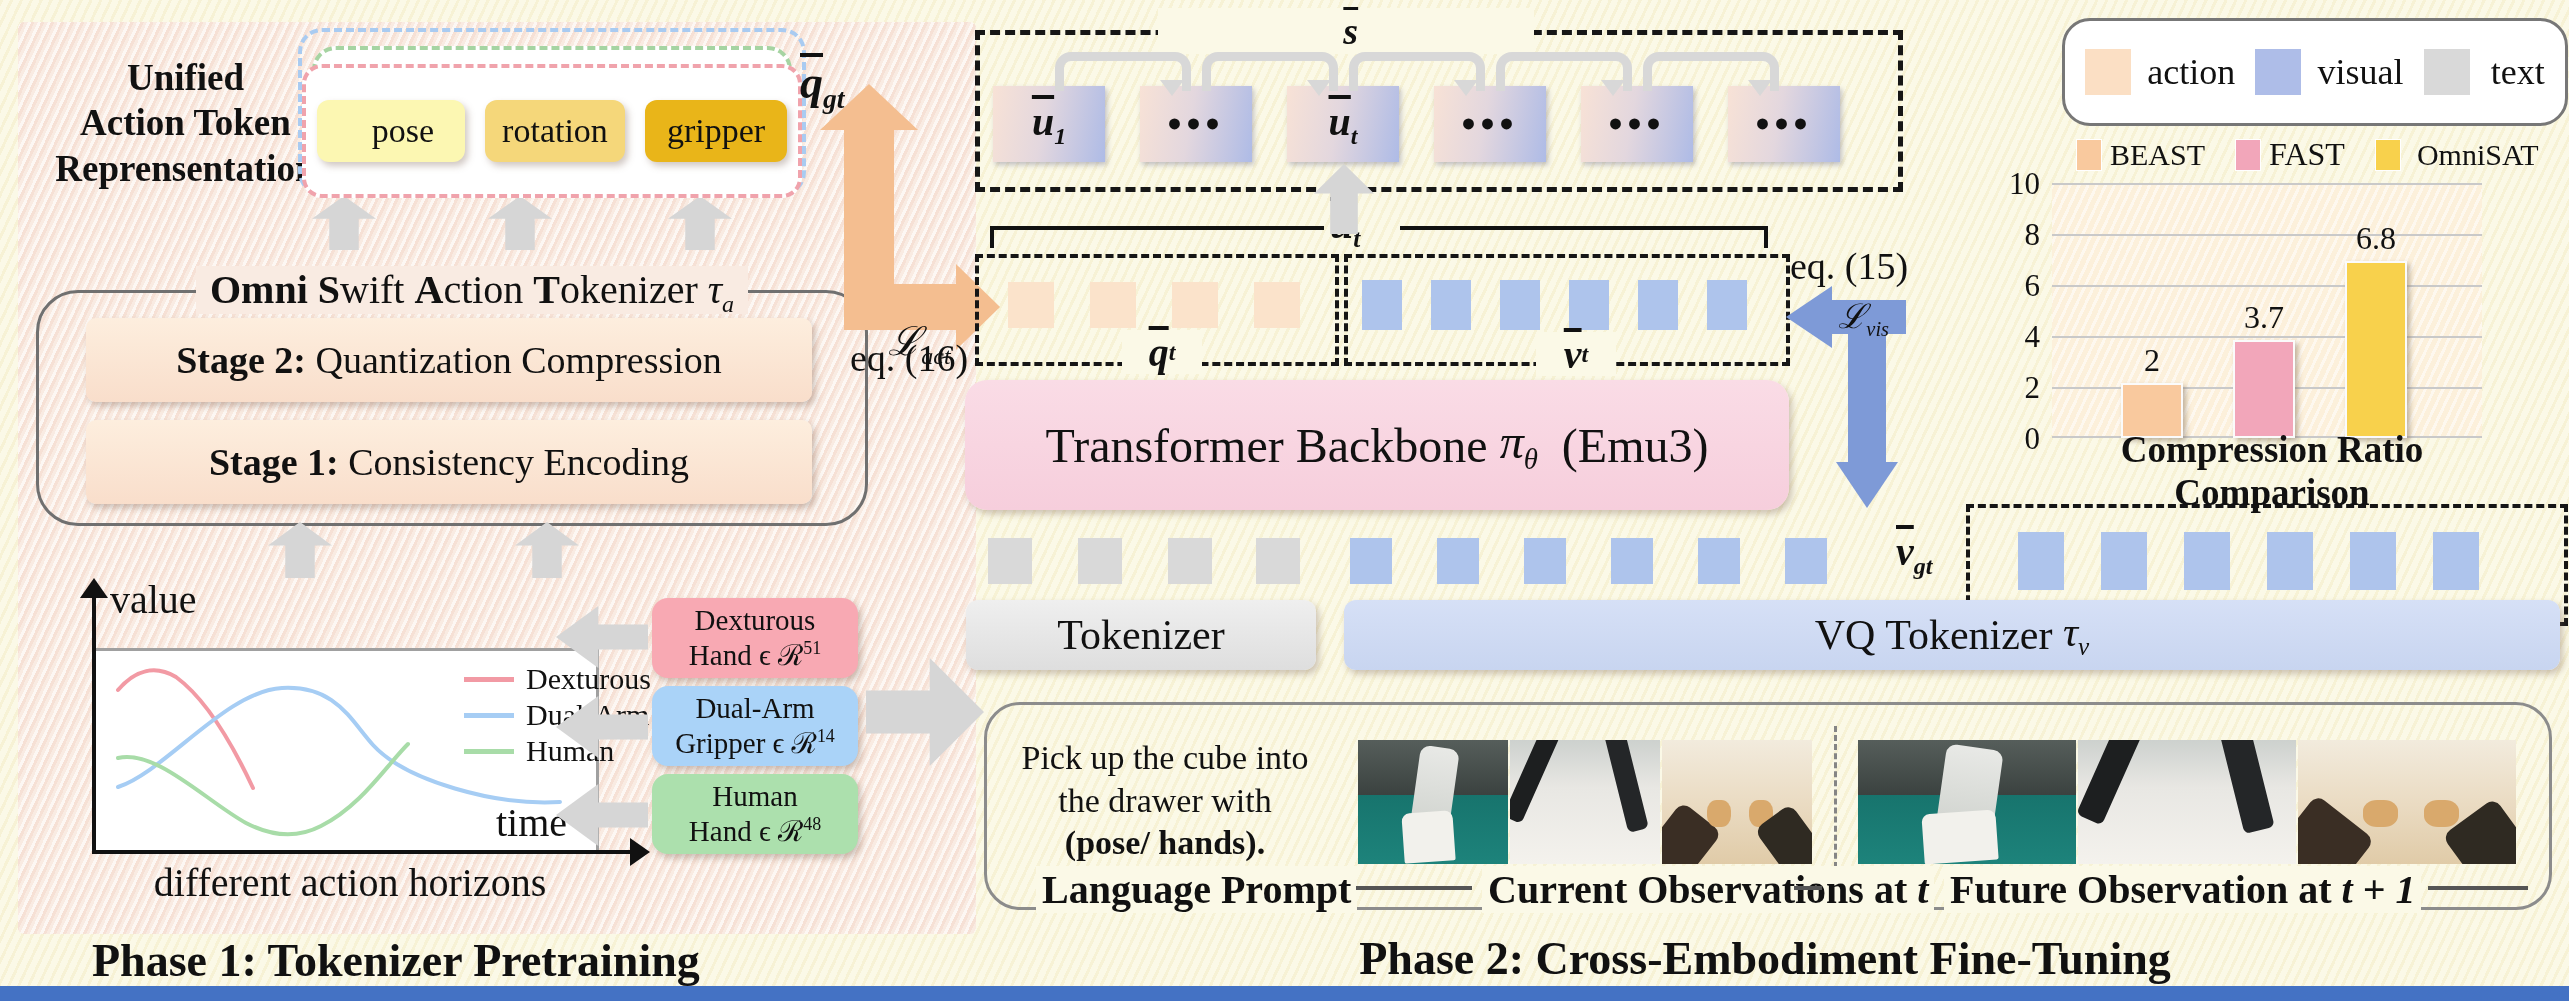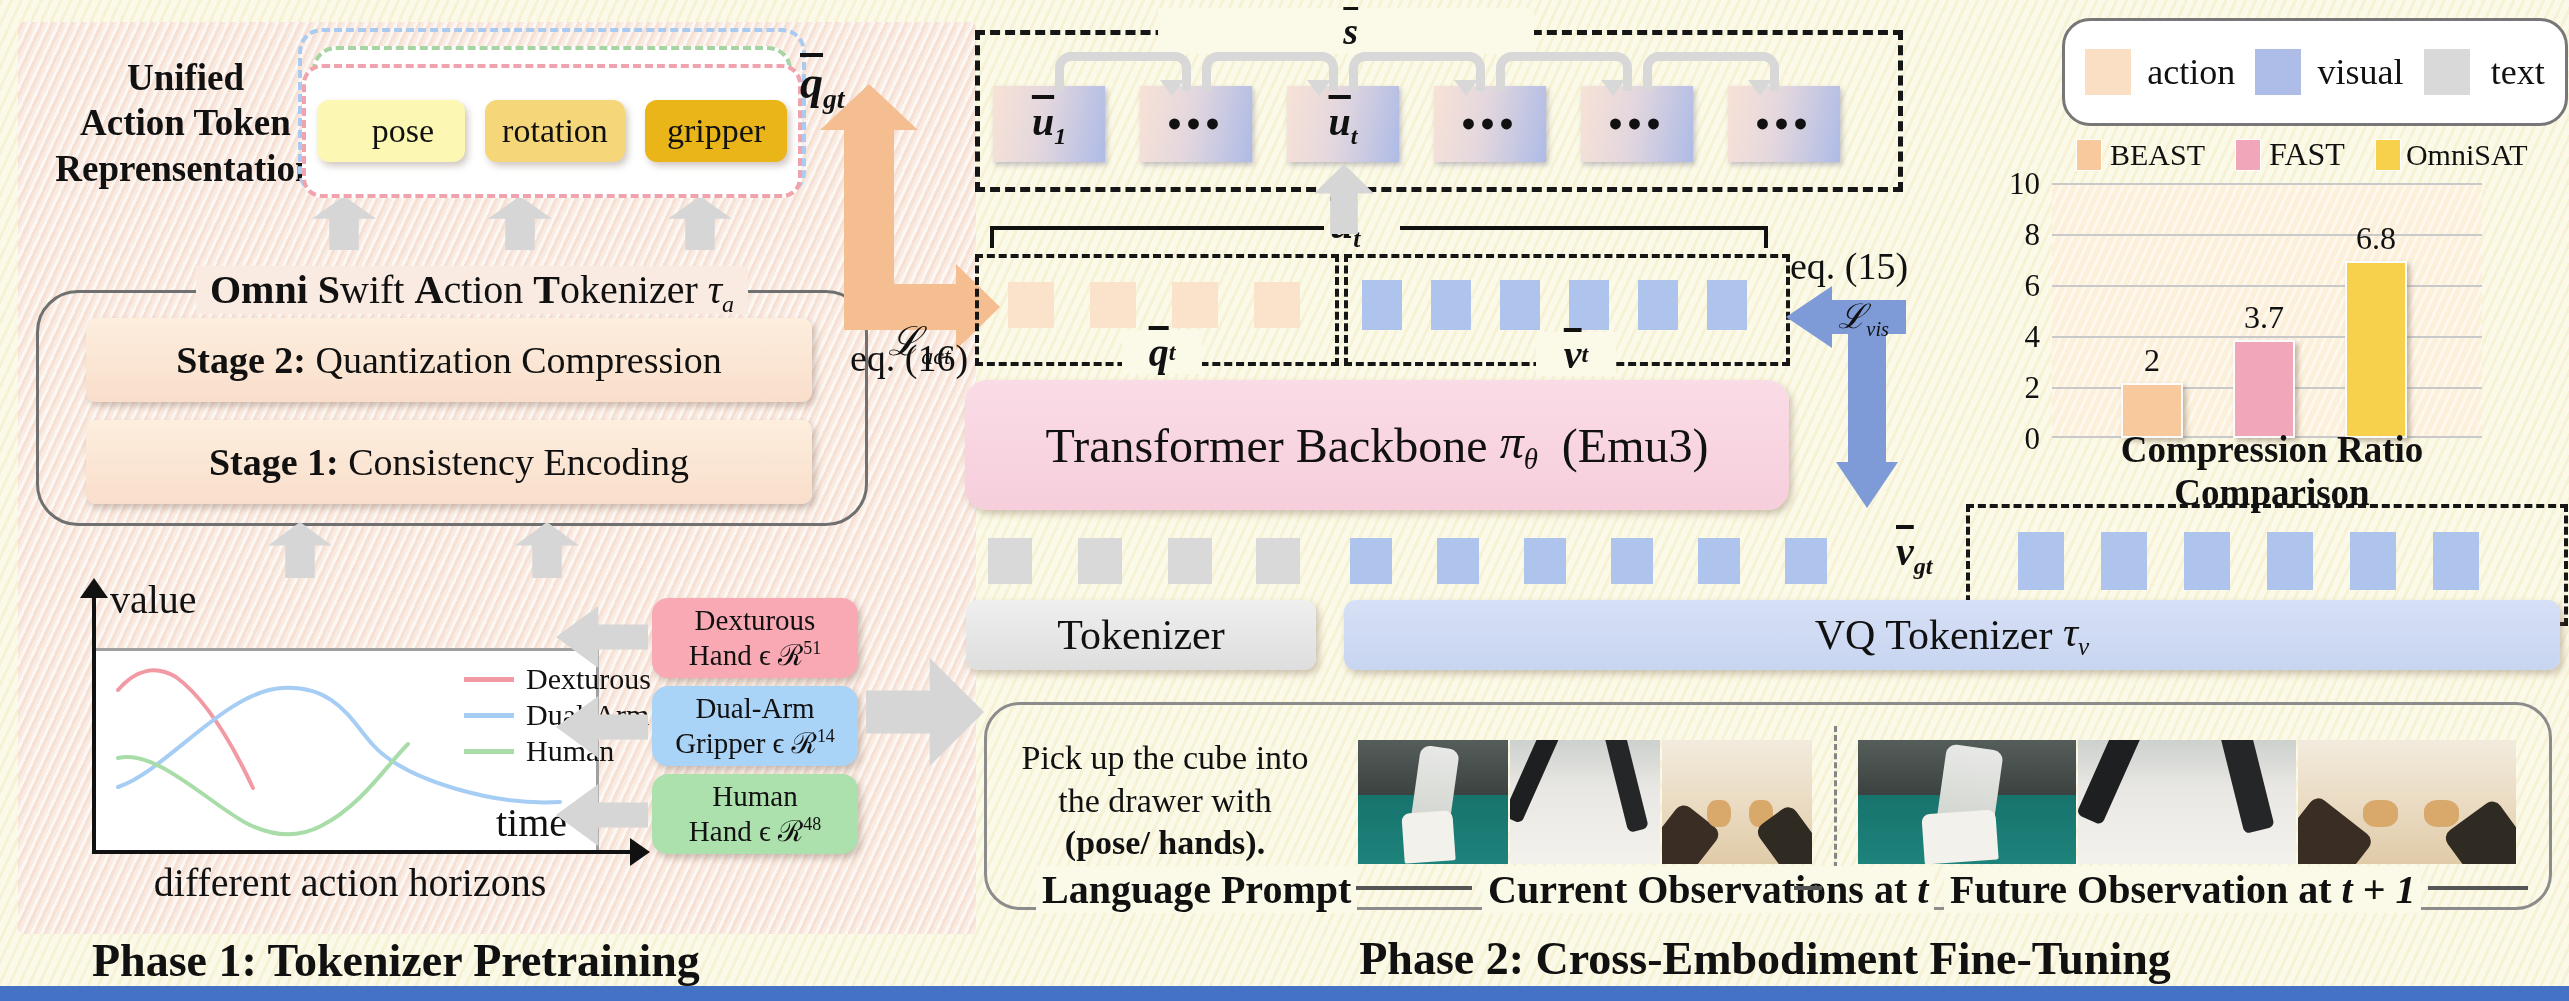--- a/index.html
+++ b/index.html
@@ -346,21 +346,21 @@
 
   <div class="abs" style="left:2076px;top:136px;display:flex;gap:30px;align-items:center;">
     <div style="display:flex;align-items:center;gap:8px;">
       <span style="width: 24px; height: 30px; display: inline-block; border: 1px solid rgb(255, 255, 255); background: rgb(249, 201, 158);"></span>
       <span style="font-size:30px;">BEAST</span>
     </div>
     <div style="display:flex;align-items:center;gap:8px;">
       <span style="width: 24px; height: 30px; display: inline-block; border: 1px solid rgb(255, 255, 255); background: rgb(242, 166, 186);"></span>
       <span style="font-size:32px;text-align:center;">FAST</span>
     </div>
-    <div style="display:flex;align-items:center;gap:5px;">
+    <div style="display:flex;align-items:center;gap:16px;">
       <span style="width: 24px; height: 30px; display: inline-block; border: 1px solid rgb(255, 255, 255); background: rgb(248, 209, 76);"></span>
       <span style="font-size:30px;">OmniSAT</span>
     </div>
   </div>
 
   <div class="ytick" style="left:1996px;top:166px;">10</div>
   <div class="ytick" style="left:1996px;top:217px;">8</div>
   <div class="ytick" style="left:1996px;top:268px;">6</div>
   <div class="ytick" style="left:1996px;top:319px;">4</div>
   <div class="ytick" style="left:1996px;top:370px;">2</div>

